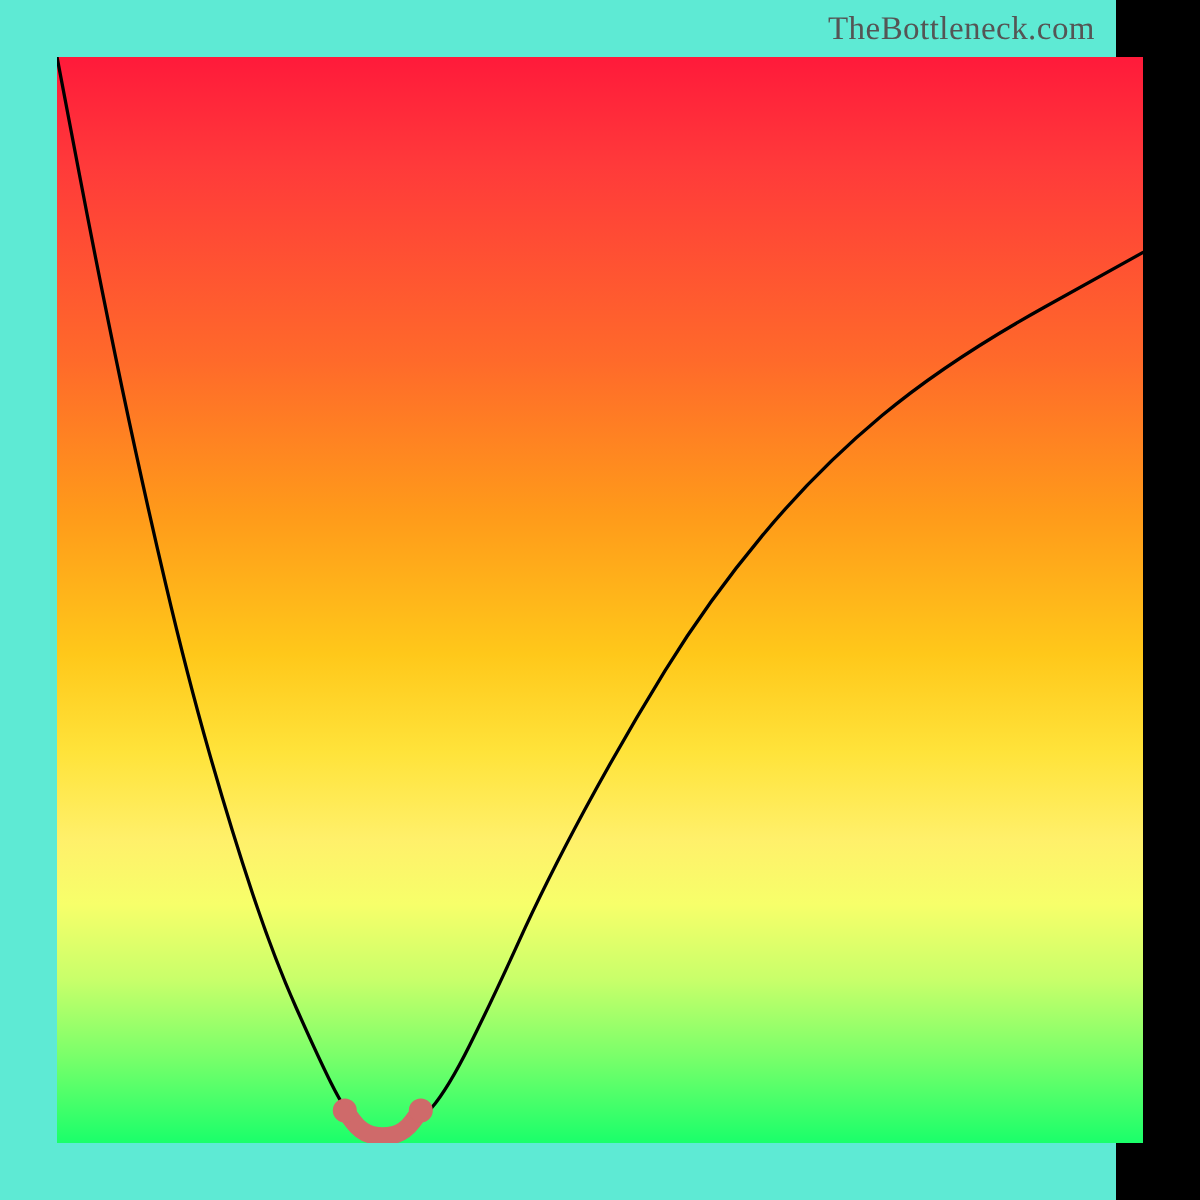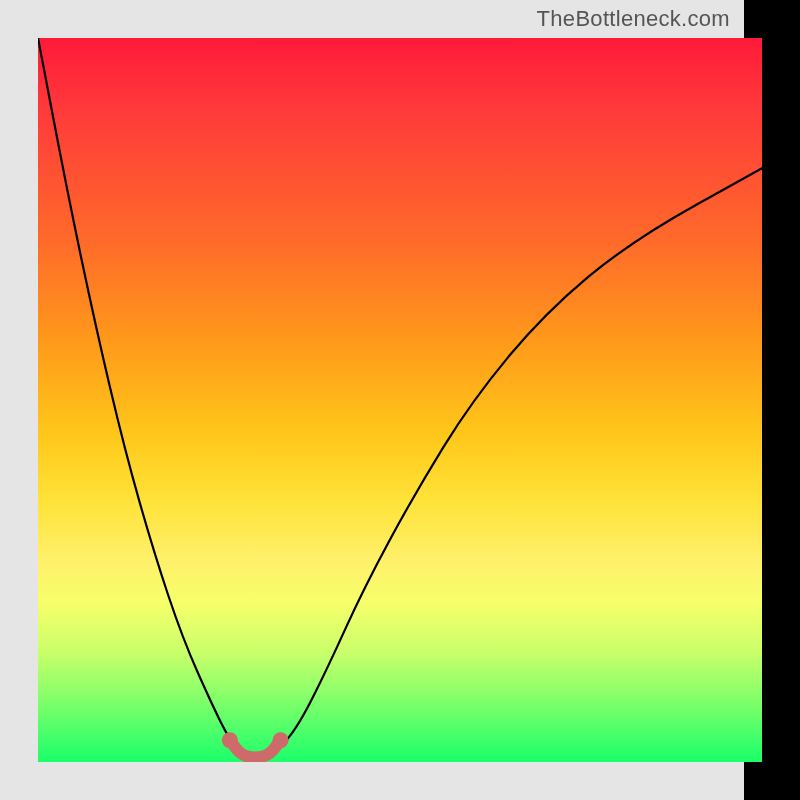--- a/index.html
+++ b/index.html
@@ -8,21 +8,22 @@
     width: 800px;
     height: 800px;
     overflow: hidden;
     background: #000;
     font-family: Arial, Helvetica, sans-serif;
   }
   .frame {
     position: relative;
     width: 744px;
     height: 800px;
-    background: #e5e5e5;
+    background: #5eead4;
+    font-family: Liberation Serif, serif;
   }
   .plot-area {
     position: absolute;
     left: 38px;
     top: 38px;
     width: 724px;
     height: 724px;
     
     background: linear-gradient(
       to bottom,

